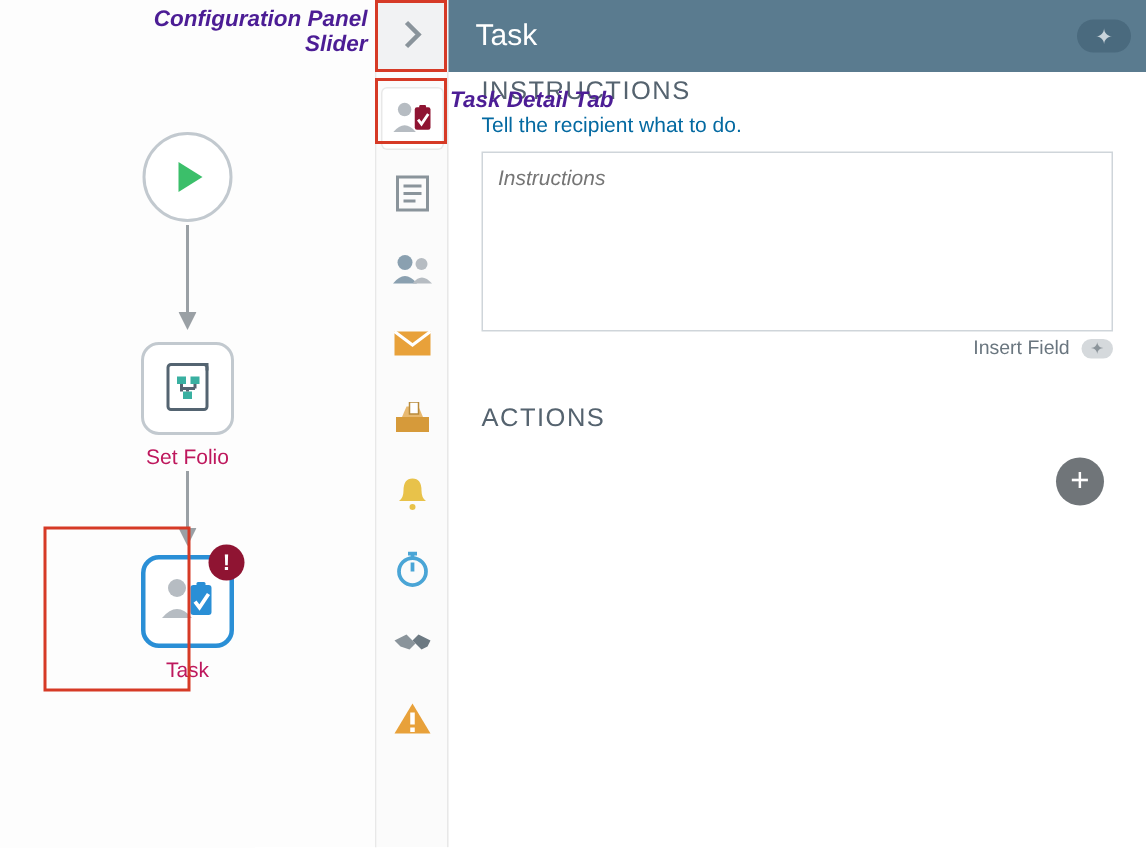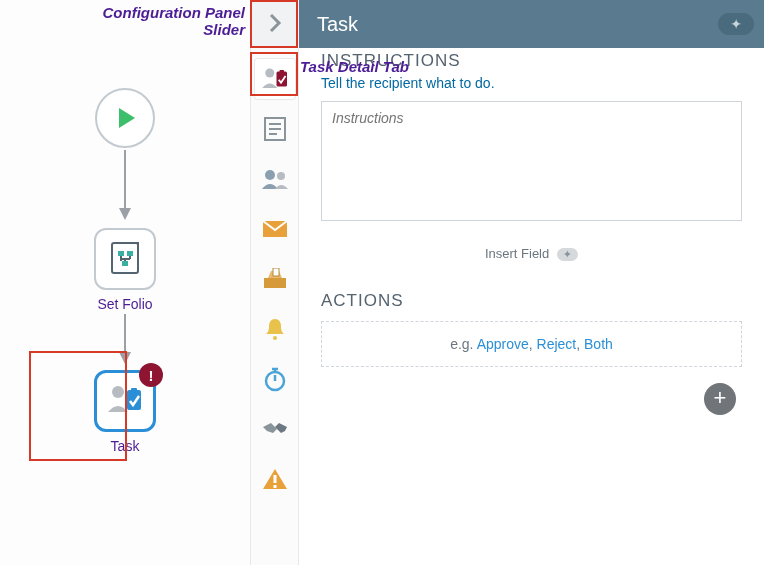--- a/index.html
+++ b/index.html
@@ -42,21 +42,21 @@
     .step-box {
       width: 62px; height: 62px;
       border: 2px solid #c2c9cf;
       border-radius: 12px;
       background: #fff;
       display: flex; align-items: center; justify-content: center;
     }
     .step-label {
       margin-top: 6px;
       text-align: center;
-      color: #4c1d95;
+      color: #be185d;
       font-size: 14px;
     }
 
     .task-box {
       width: 62px; height: 62px;
       border: 3px solid #2a8fd6;
       border-radius: 12px;
       background: #fff;
       display: flex; align-items: center; justify-content: center;
       position: relative;
@@ -171,22 +171,22 @@
       width: 100%;
       height: 120px;
       padding: 8px 10px;
       font-style: italic;
       color: #9aa3ab;
       font-size: 14px;
       resize: none;
       font-family: inherit;
     }
     .insert-row {
-      text-align: center;
-      margin-top: 22px;
+      text-align: right;
+      margin-top: 0;
       font-size: 13px;
       color: #6a767f;
     }
     .insert-pill {
       display: inline-block;
       background: #d5d9dc;
       border-radius: 9px;
       padding: 0 6px;
       font-size: 11px;
       color: #8b949a;
@@ -391,26 +391,20 @@
       <div class="section-sub">Tell the recipient what to do.</div>
       <textarea class="instructions-box" placeholder="Instructions" style=""></textarea>
       <div class="insert-row">
         <span>Insert Field</span>
         <span class="insert-pill">✦</span>
       </div>
 
       <div style="height:30px"></div>
 
       <div class="section-h">ACTIONS</div>
-      <div class="actions-example">
-        <span>e.g. </span>
-        <a href="#">Approve</a>,
-        <a href="#">Reject</a>,
-        <a href="#">Both</a>
-      </div>
       <div class="fab">
         <span>+</span>
       </div>
     </div>
   </div>
 </div>
 
 <div class="red-outline" style="left:250px; top:0; width:48px; height:48px;"></div>
 <div class="anno" style="left:80px; top:4px; width:165px; line-height:17px;">
   <span>Configuration Panel</span><br>

